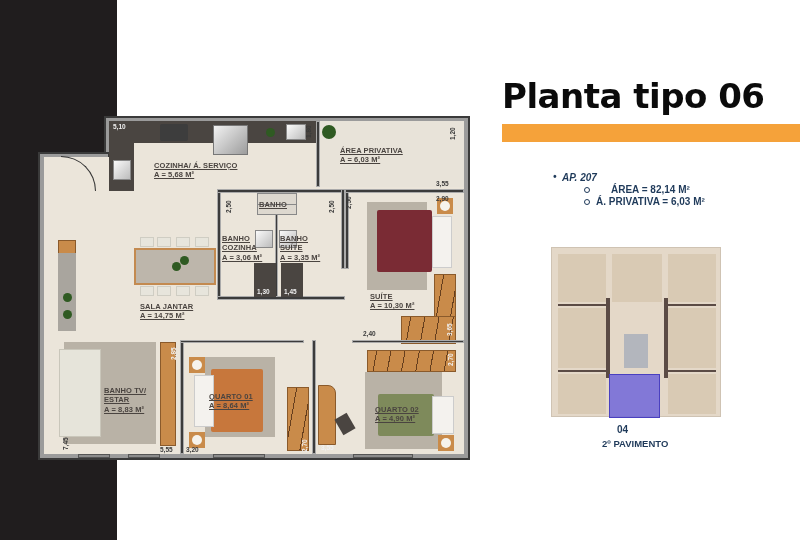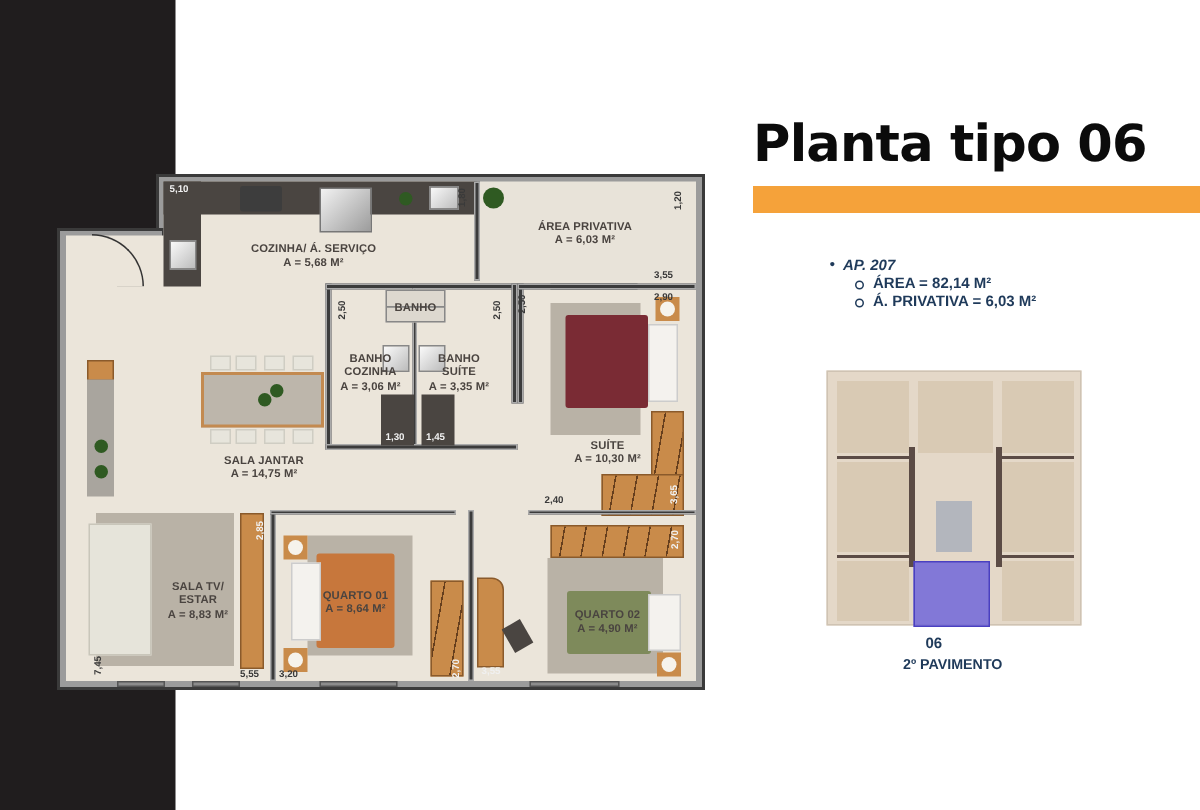--- a/index.html
+++ b/index.html
@@ -27,33 +27,33 @@
   .nightstand { position:absolute; width:16px; height:16px; background:#c98b4a; }
   .nightstand::after { content:""; position:absolute; left:3px; top:3px; width:10px; height:10px; border-radius:50%; background:#f6f3ec; }
   .cooktop { position:absolute; background:#3d3d3d; border-radius:2px; }
   .fridge { position:absolute; background:linear-gradient(135deg,#f2f2f2,#9c9c9c); border:1px solid #777; }
   .sink { position:absolute; background:linear-gradient(135deg,#fafafa,#bcbcbc); border:1px solid #888; }
   .window { position:absolute; background:#8c8c8c; border:1px solid #555; }
   .door-arc { position:absolute; border:1px solid #333; border-radius: 0 100% 0 0; border-left:none; border-bottom:none; }
   .shaft { position:absolute; border:1px solid #888; background:#ddd8cf; }
   .shaft::before, .shaft::after { content:""; position:absolute; left:0; top:50%; width:100%; height:1px; background:#888; }
 
-  .room-label { position:absolute; font-size:7.5px; font-weight:bold; color:#4a4440; text-align:center; line-height:1.25; letter-spacing:0.1px; }
+  .room-label { position:absolute; font-size:7.5px; font-weight:bold; color:#4a4440; text-align:left; line-height:1.25; letter-spacing:0.1px;text-decoration:underline; }
   .dim { position:absolute; font-size:6.5px; font-weight:bold; color:#3a3a3a; }
   .dim.light { color:#f0f0f0; }
   .dim.v { transform: rotate(-90deg); transform-origin: left top; }
 
   
   .title { position:absolute; left:502px; top:76px; font-size:34px; font-weight:900; color:#0b0b0b; letter-spacing:-0.5px; font-family:"DejaVu Sans", sans-serif; }
   .title-bar { position:absolute; left:502px; top:124px; width:299px; height:18px; background:#f5a23a; }
 
   .info { position:absolute; left:562px; top:172px; font-size:10px; font-weight:bold; color:#1f3a5a; }
   .info-main { position:relative; padding-left:0;font-style:italic; }
   .info-main::before { content:"•"; position:absolute; left:-9px; top:-1px; color:#1f3a5a; }
-  .info-sub { position:relative; margin-left:20px; margin-top:1px; }
+  .info-sub { position:relative; margin-left:34px; margin-top:1px;text-align:center; }
   .info-sub::before { content:""; position:absolute; left:-12px; top:3px; width:4px; height:4px; border:1px solid #1f3a5a; border-radius:50%; }
 
   .keyplan { position:absolute; left:551px; top:247px; width:170px; height:170px; background:#e4d8c8; border:1px solid #cfc3b3; }
   .kp-cell { position:absolute; background:#d9cab4; }
   .kp-dark { position:absolute; background:#5b4b45; }
   .kp-highlight { position:absolute; left:57px; top:126px; width:51px; height:44px; background:rgba(98,88,220,0.75); border:1px solid #4a40c0; }
   .kp-core { position:absolute; left:72px; top:86px; width:24px; height:34px; background:#b3b6bd; }
   .kp-num { position:absolute; left:617px; top:424px; font-size:10px; font-weight:bold; color:#1f3a5a; }
   .kp-caption { position:absolute; left:602px; top:438px; font-size:9.5px; font-weight:bold; color:#1f3a5a; }
 </style>
@@ -171,21 +171,21 @@
   </div>
   <div class="room-label" style="left:370px;top:292px;width:70px;">
     <div>SUÍTE</div>
     <div>A = 10,30 M²</div>
   </div>
   <div class="room-label" style="left:140px;top:302px;width:72px;">
     <div>SALA JANTAR</div>
     <div>A = 14,75 M²</div>
   </div>
   <div class="room-label" style="left:104px;top:386px;width:56px;">
-    <div>SALA TV/</div>
+    <div>BANHO TV/</div>
     <div>ESTAR</div>
     <div>A = 8,83 M²</div>
   </div>
   <div class="room-label" style="left:209px;top:392px;width:56px;">
     <div>QUARTO 01</div>
     <div>A = 8,64 M²</div>
   </div>
   <div class="room-label" style="left:375px;top:405px;width:60px;">
     <div>QUARTO 02</div>
     <div>A = 4,90 M²</div>
@@ -231,14 +231,14 @@
   <div class="kp-cell" style="left:116px;top:126px;width:48px;height:40px;"></div>
   <div class="kp-dark" style="left:54px;top:50px;width:4px;height:80px;"></div>
   <div class="kp-dark" style="left:112px;top:50px;width:4px;height:80px;"></div>
   <div class="kp-dark" style="left:6px;top:56px;width:48px;height:2px;"></div>
   <div class="kp-dark" style="left:116px;top:56px;width:48px;height:2px;"></div>
   <div class="kp-dark" style="left:6px;top:122px;width:48px;height:2px;"></div>
   <div class="kp-dark" style="left:116px;top:122px;width:48px;height:2px;"></div>
   <div class="kp-core"></div>
   <div class="kp-highlight"></div>
 </div>
-<div class="kp-num">06</div>
+<div class="kp-num">04</div>
 <div class="kp-caption">2º PAVIMENTO</div>
 
 </body></html>

